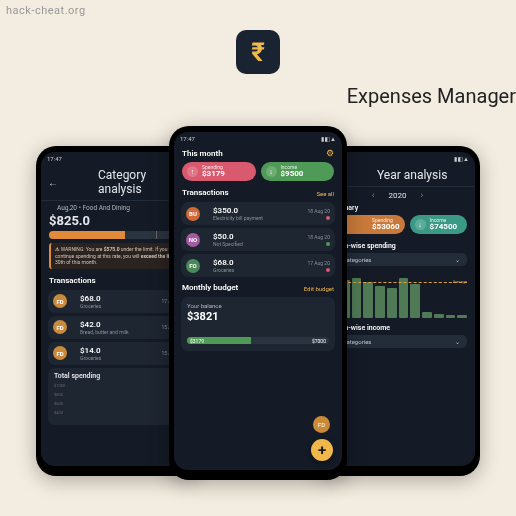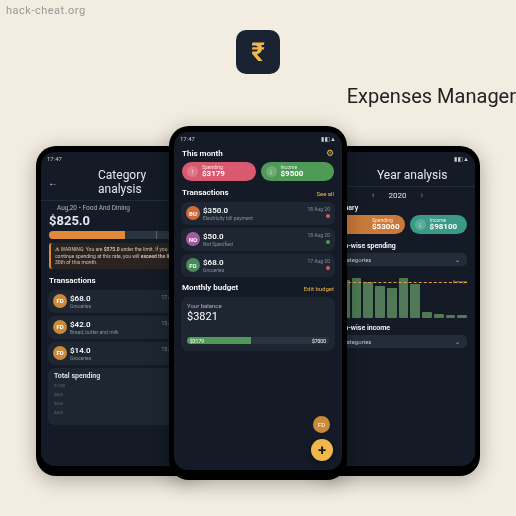--- a/index.html
+++ b/index.html
@@ -33,34 +33,34 @@
   .pill.red    { background:#d9596e; }
   .pill.green  { background:#4f9a56; }
   .pill.orange { background:#c97a3a;gap:28px; }
   .pill.teal   { background:#3a9a86; }
   .pill-icon { width:11px; height:11px; border-radius:50%; display:flex; align-items:center; justify-content:center; font-size:7px; color:#fff; background:rgba(255,255,255,0.18); }
   .pill-text { display:flex; flex-direction:column; line-height:1; }
   .pill-label { font-size:5px; color:rgba(255,255,255,0.85); }
   .pill-val   { font-size:8px; font-weight:700; color:#fff; }
 
   .card { background:#1e2632; margin:3px 7px; border-radius:7px; padding:4px 5px; }
-  .txn { display:flex; align-items:flex-start; gap:3px; }
+  .txn { display:flex; align-items:center; gap:13px; }
   .txn-ic { width:14px; height:14px; border-radius:50%; display:flex; align-items:center; justify-content:center; font-size:6px; font-weight:700; color:#fff; }
   .ic-bu { background:#d06a3a; } .ic-no { background:#a35aa0; }
   .ic-fo { background:#4a8a5a; } .ic-fd { background:#c98a3a; }
   .txn-main { flex:1; display:flex; flex-direction:column; }
   .txn-amt { font-size:8px; font-weight:600; color:#fff; }
   .txn-desc{ font-size:5px; color:#8a919c; }
   .txn-date{ font-size:5px; color:#8a919c; }
   .dot { width:4px; height:4px; border-radius:50%; margin-left:3px; }
   .dot.g { background:#4f9a56; } .dot.r { background:#d9596e; }
 
   .budget-card { padding:5px 6px 7px; }
   .budget-lbl { font-size:6px; color:#b0b6bf; }
-  .budget-val { font-size:11px; font-weight:400; color:#fff; margin:1px 0 14px; }
+  .budget-val { font-size:11px; font-weight:700; color:#fff; margin:1px 0 14px; }
   .bar { height:7px; border-radius:4px; background:#2a3340; display:flex; overflow:hidden; position:relative; }
   .bar-seg { height:100%; }
   .seg1 { background:#4f9a56; width:45%; } .seg2 { background:#2a3340; flex:1; }
   .bar-num { position:absolute; font-size:5px; color:#fff; top:1px; }
 
   .fab { position:absolute; right:9px; bottom:9px; width:22px; height:22px; border-radius:50%; background:#f0b84a; color:#141b26; font-size:15px; font-weight:700; display:flex; align-items:center; justify-content:center; box-shadow:0 2px 6px rgba(0,0,0,0.4); }
   .fab-fd { position:absolute; right:12px; bottom:37px; width:17px; height:17px; border-radius:50%; background:#c98a3a; font-size:6px; color:#fff; display:flex; align-items:center; justify-content:center; }
 
   
   .titlebar { display:flex; align-items:center; gap:5px; padding:3px 7px 4px; border-bottom:1px solid #232c39; }
@@ -191,21 +191,21 @@
           <div class="pill-icon">↑</div>
           <div class="pill-text">
               <span class="pill-label">Spending</span>
               <span class="pill-val">$53060</span>
             </div>
         </div>
         <div class="pill teal">
           <div class="pill-icon">↓</div>
           <div class="pill-text">
               <span class="pill-label">Income</span>
-              <span class="pill-val">$98100</span>
+              <span class="pill-val">$74500</span>
             </div>
         </div>
       </div>
       <div class="subhead">Month-wise spending</div>
       <div class="dropdown">
         <span>All categories</span>
           <span>⌄</span>
       </div>
       <div class="chartbox" id="right-chart">
         <div class="avg-line"></div>

